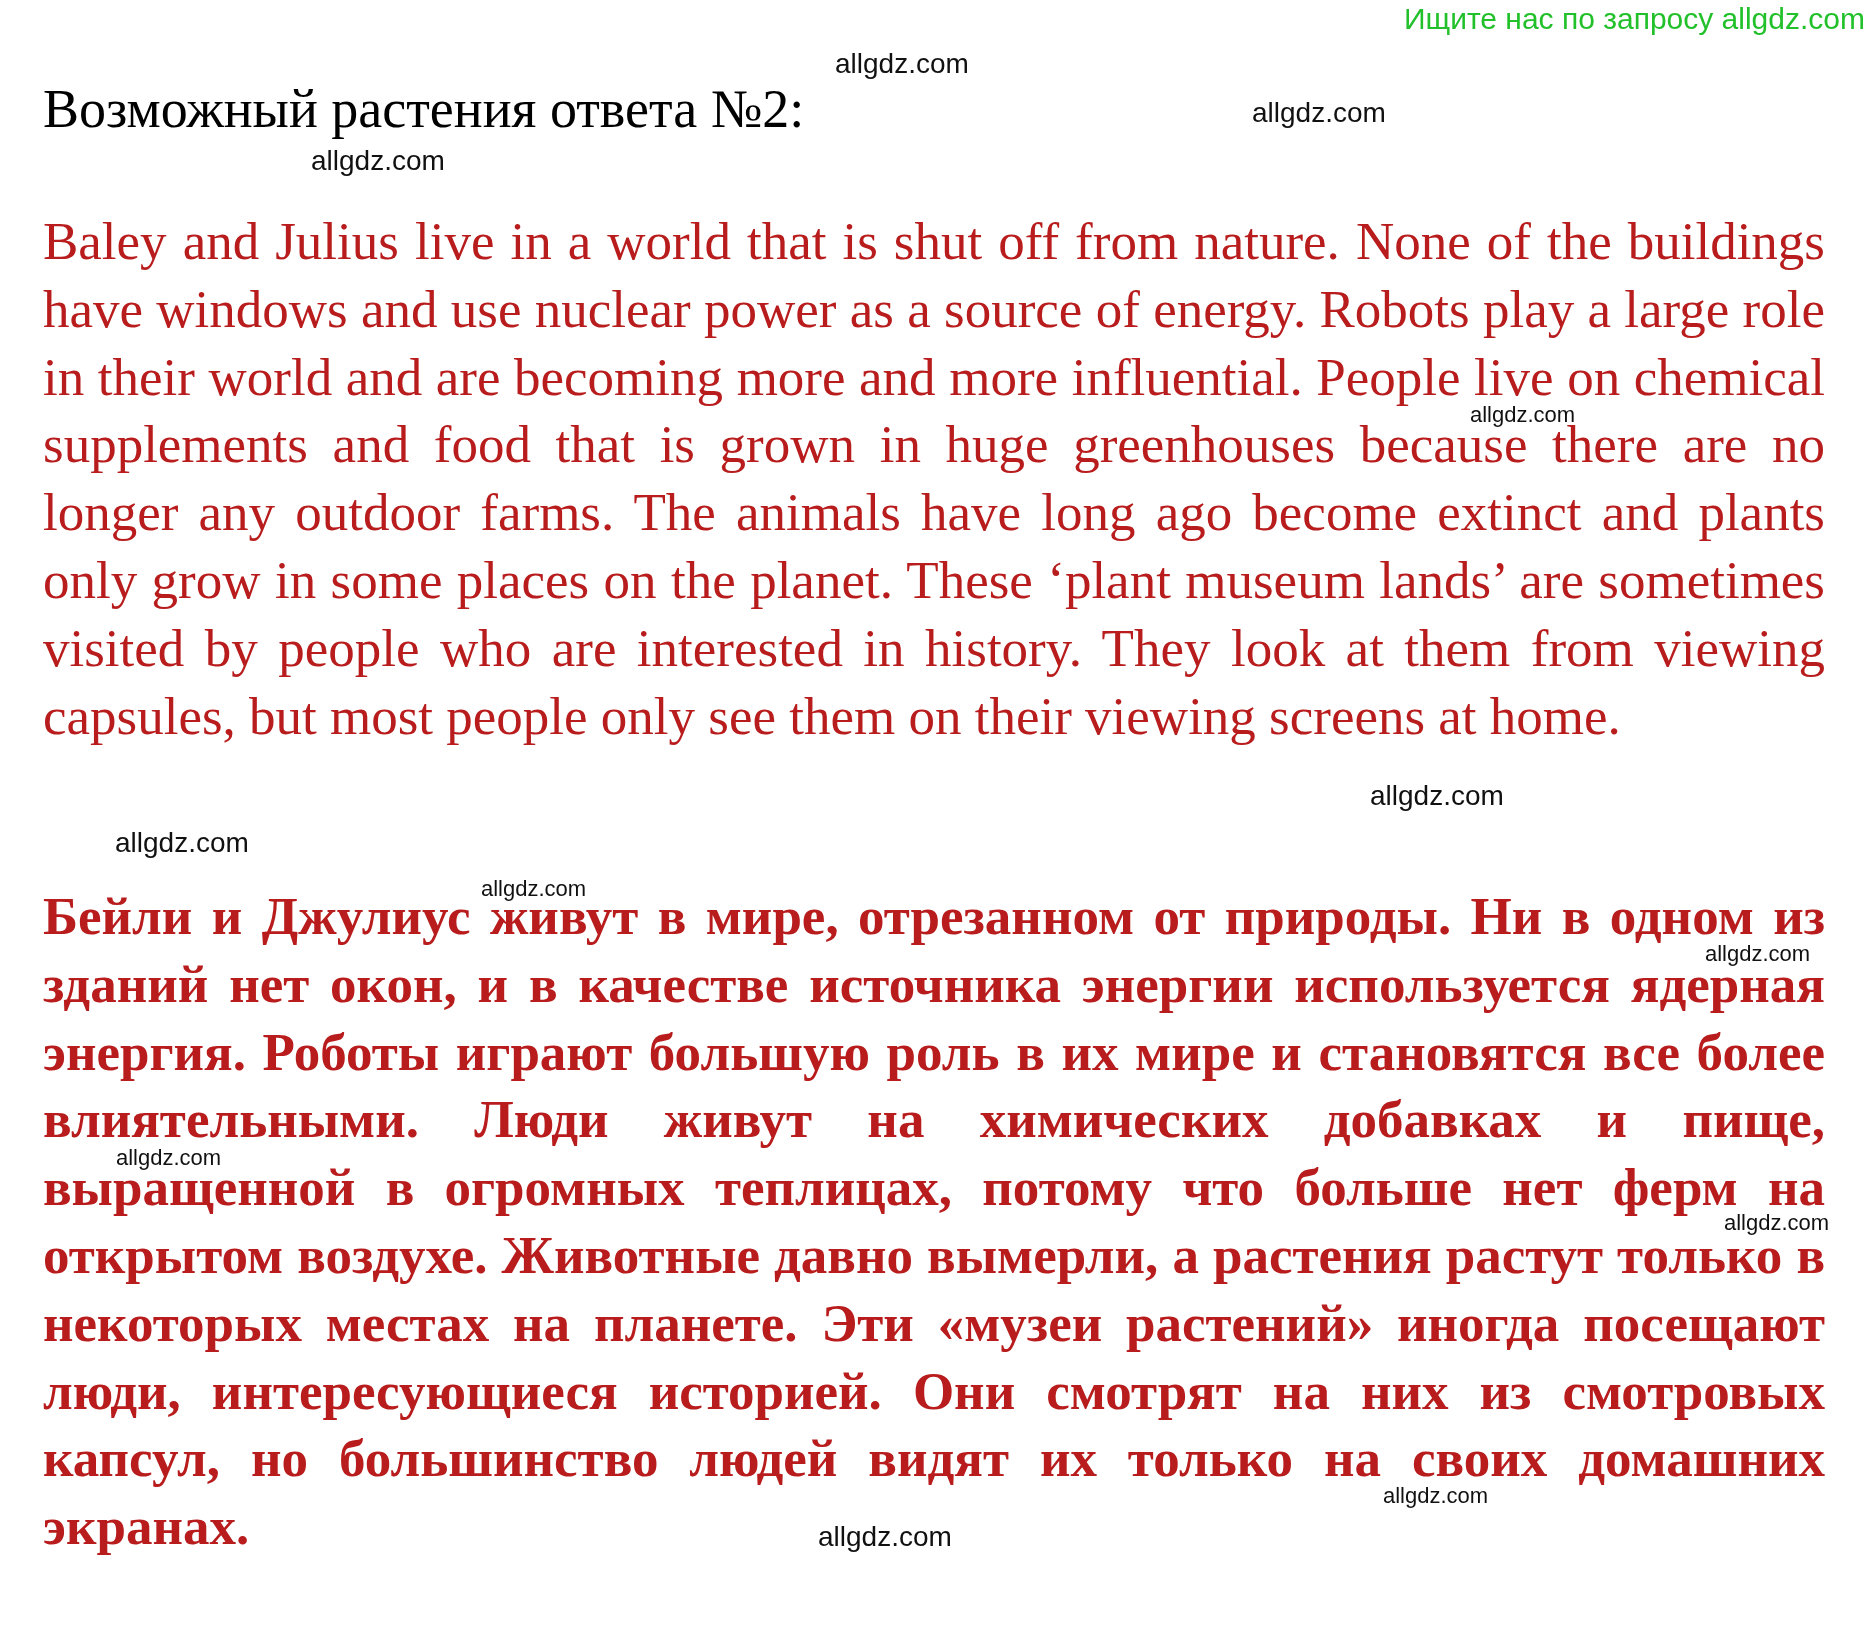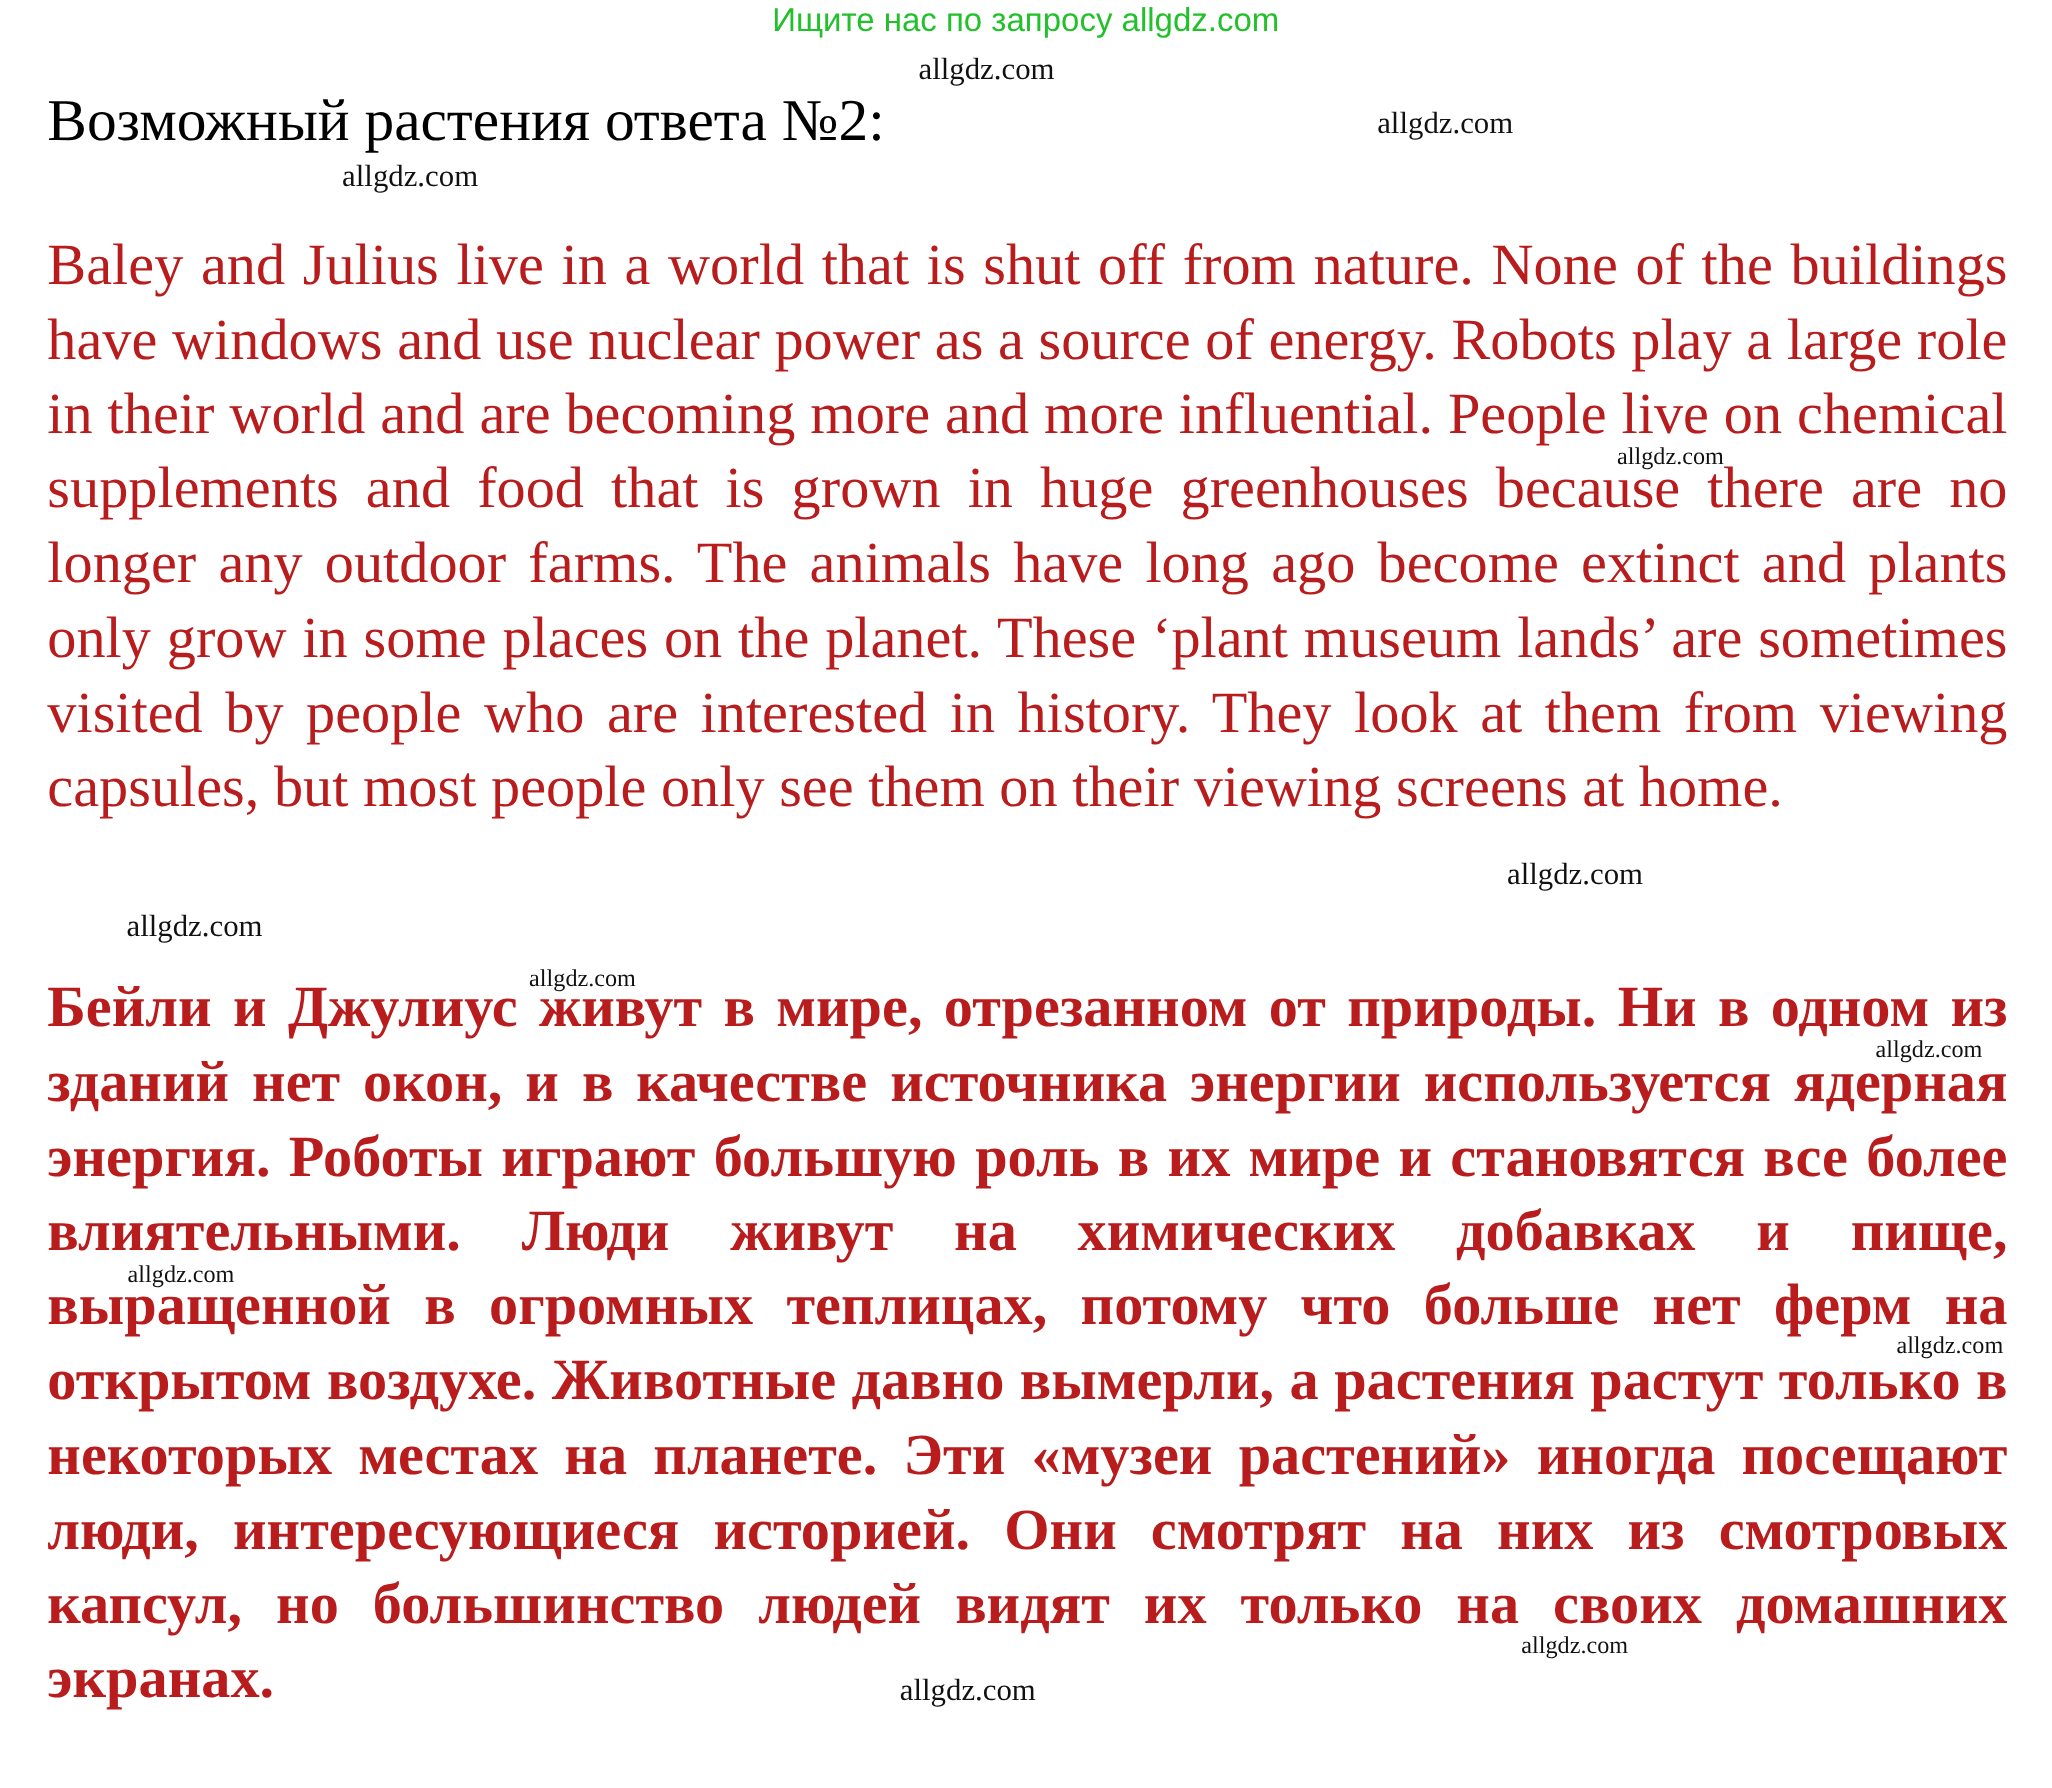--- a/index.html
+++ b/index.html
@@ -1,22 +1,22 @@
 <!DOCTYPE html>
 <html><head>
 <meta charset="utf-8">
 <style>
   html, body { margin: 0; padding: 0; background: #ffffff; }
   body { width: 1865px; height: 1625px; position: relative; overflow: hidden; }
   .banner {
-    position: absolute; top: 2px; left: 0; width: 1865px; text-align: center;
+    position: absolute; top: 2px; left: 0; width: 1865px; text-align: right;
     font-family: "Liberation Sans", sans-serif; font-size: 30px; color: #22c02a;
   }
   .wm {
-    position: absolute; font-family: Liberation Serif, serif;
+    position: absolute; font-family: Liberation Sans, sans-serif;
     color: #111; white-space: nowrap;
   }
   .wm.lg { font-size: 28px; }
   .wm.sm { font-size: 22px; }
   .title {
     position: absolute; left: 43px; top: 78px;
     font-family: "Liberation Serif", serif; font-size: 54px; color: #000;
     white-space: nowrap;
   }
   .para {

